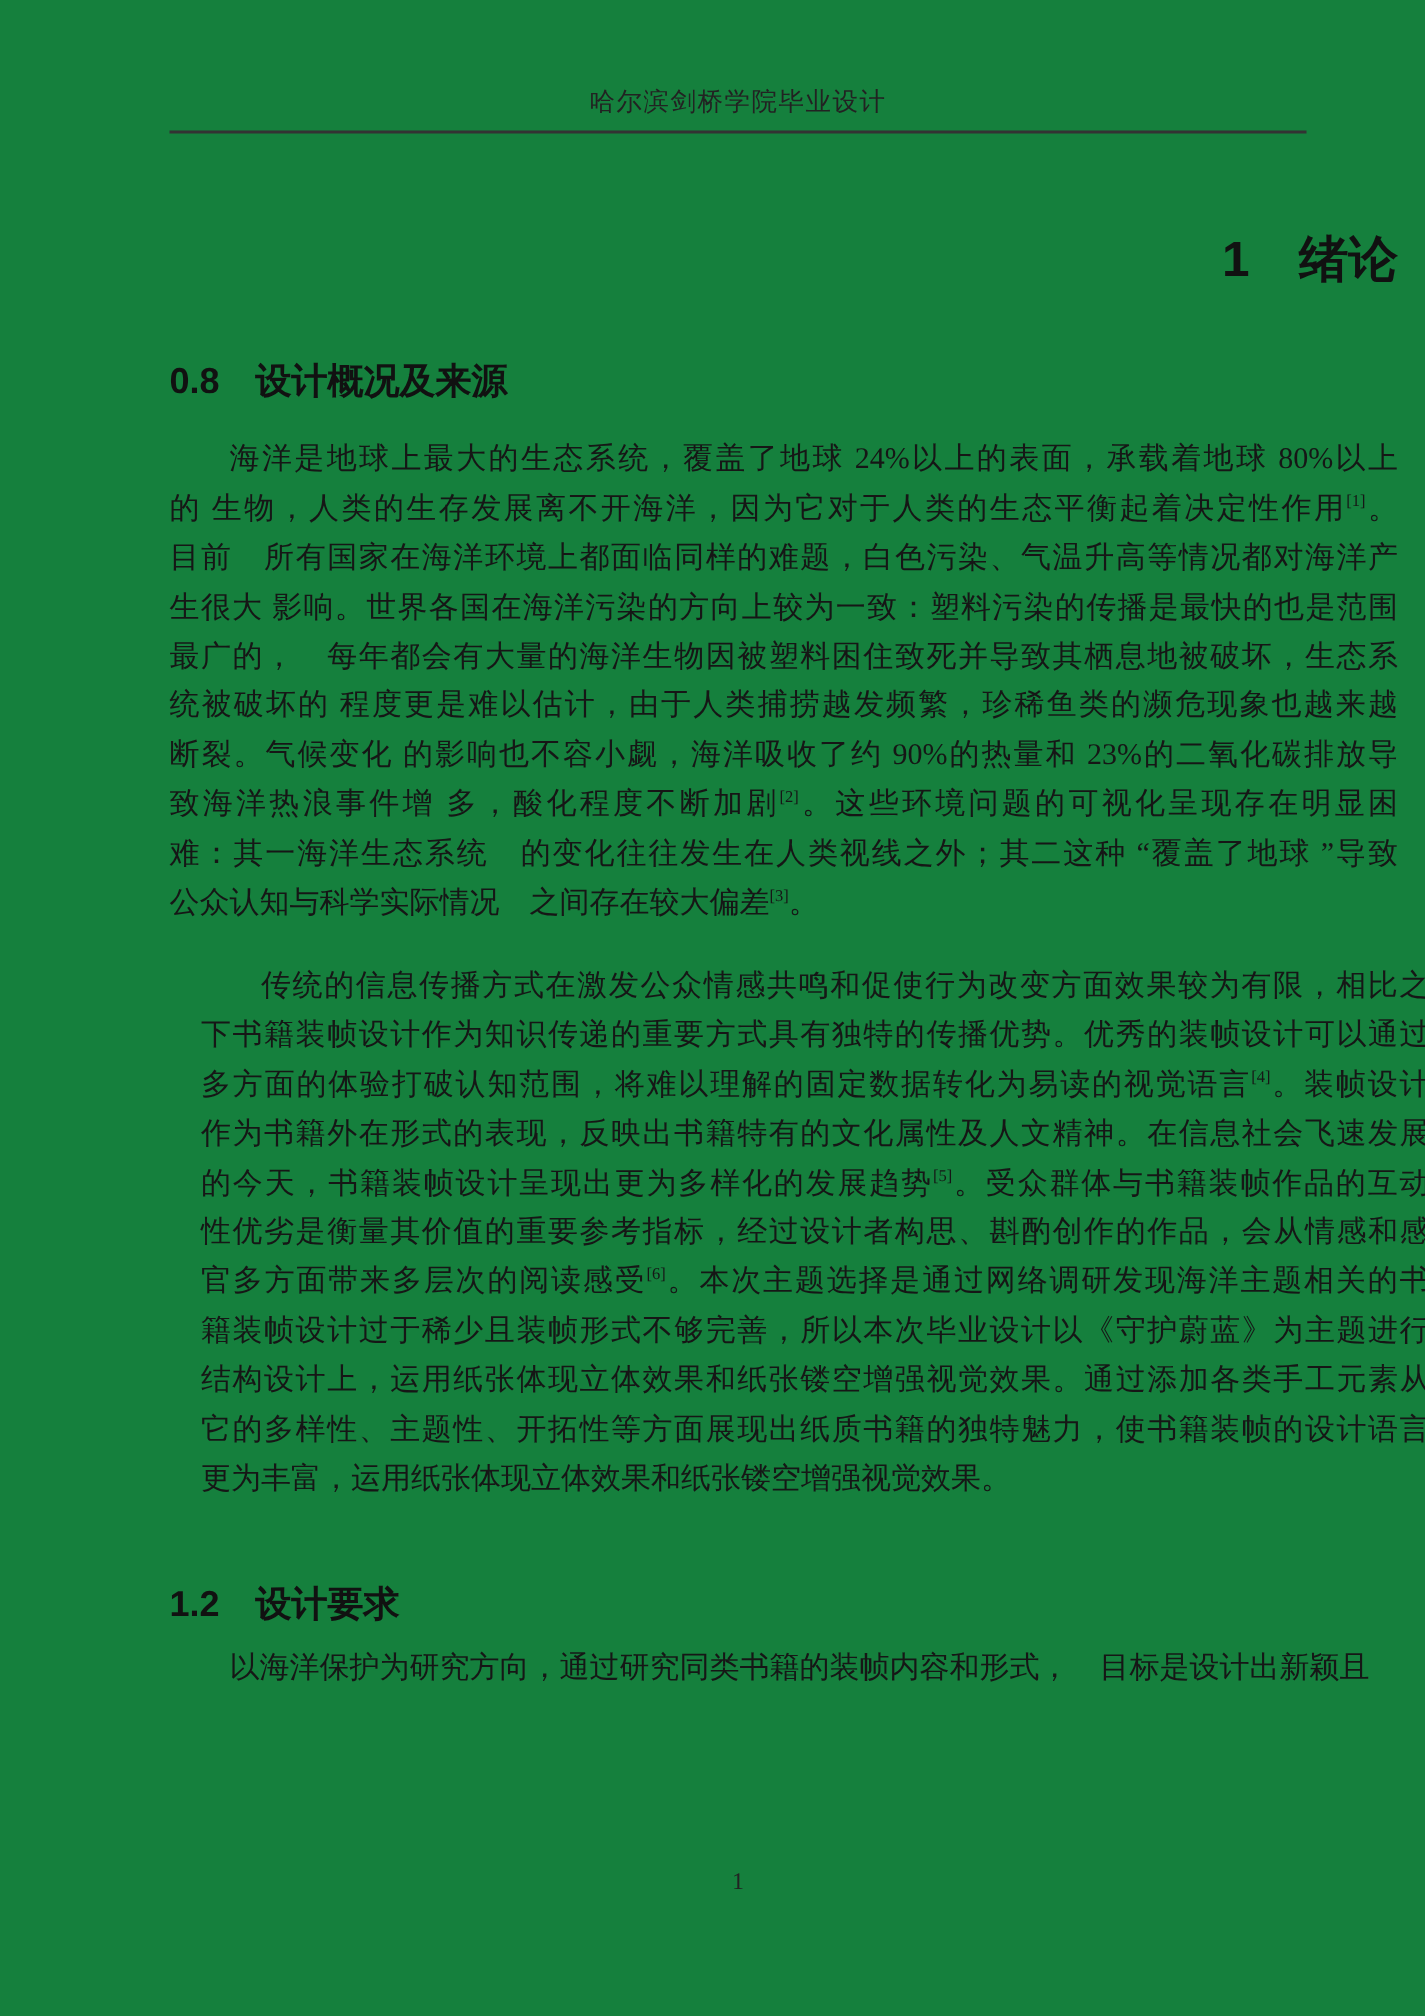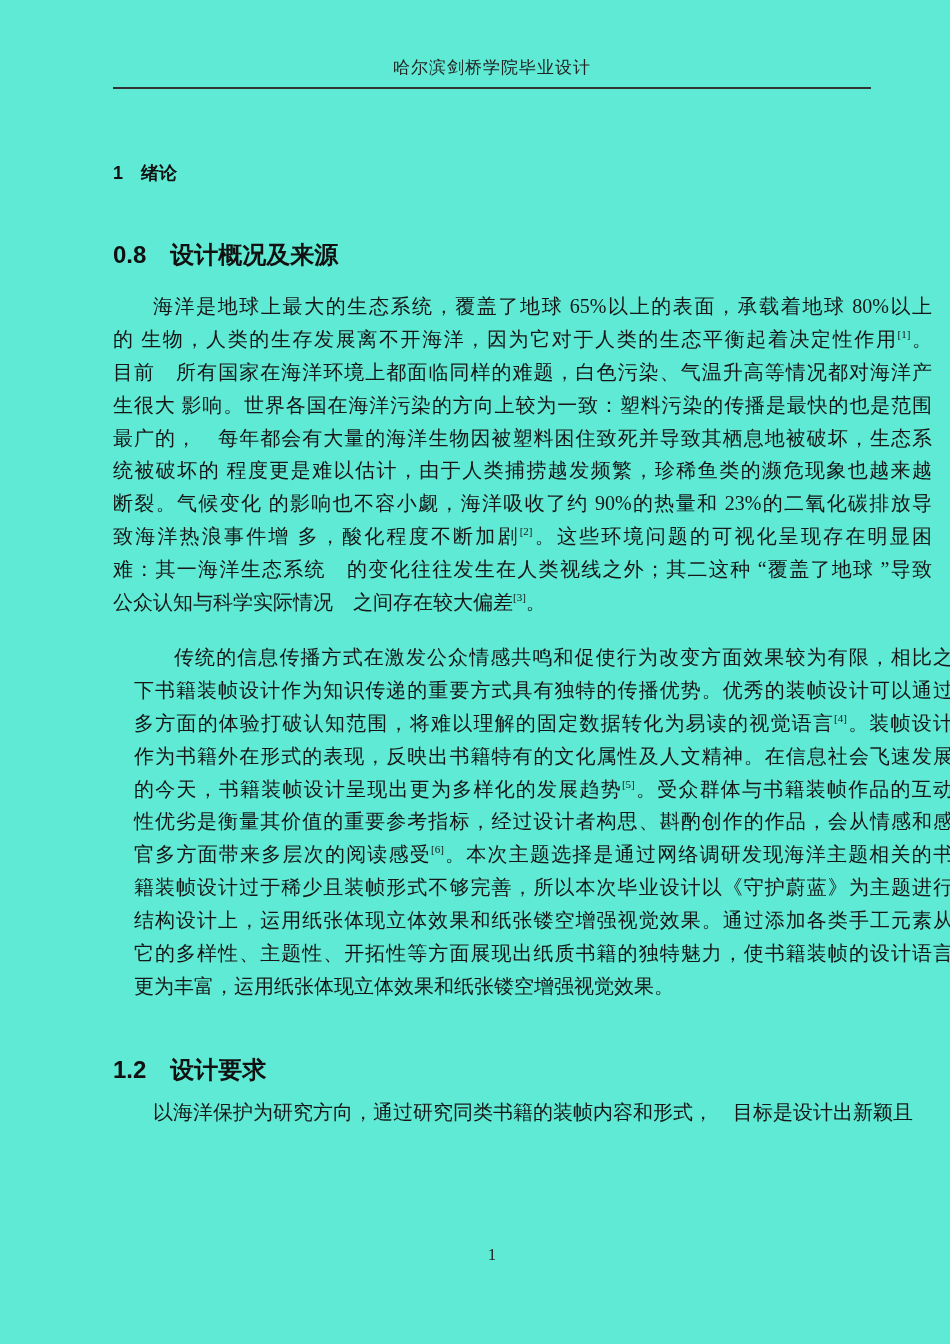--- a/index.html
+++ b/index.html
@@ -5,21 +5,21 @@
   html, body {
     margin: 0;
     padding: 0;
     background: #e8e8e8;
   }
   .page {
     position: relative;
     width: 950px;
     height: 1344px;
     margin: 0 auto;
-    background: #5eead4;
+    background: #15803d;
     color: #161616;
     font-family: "Liberation Serif", "DejaVu Serif", serif;
     overflow: hidden;
   }
   .page-header {
     position: absolute;
     top: 57px;
     left: 113px;
     width: 758px;
     text-align: center;
@@ -36,23 +36,24 @@
     height: 0;
     border-top: 2px solid #333333;
   }
   .chapter-title {
     position: absolute;
     top: 157px;
     left: 113px;
     width: 819px;
     font-family: "Liberation Sans", "DejaVu Sans", sans-serif;
     font-weight: bold;
-    font-size: 18px;
+    font-size: 33px;
     line-height: 32px;
     color: #111111;
+    text-align: right;
   }
   .section-title {
     position: absolute;
     left: 113px;
     width: 819px;
     font-family: "Liberation Sans", "DejaVu Sans", sans-serif;
     font-weight: bold;
     font-size: 24px;
     line-height: 30px;
     color: #111111;
@@ -104,21 +105,21 @@
 
   <div class="page-header">哈尔滨剑桥学院毕业设计</div>
 
   <div class="header-rule"></div>
 
   <div class="chapter-title">1　绪论</div>
 
   <div class="section-title s1">0.8　设计概况及来源</div>
 
   <div class="paragraph p1">
-      <div class="line first">海洋是地球上最大的生态系统，覆盖了地球 65%以上的表面，承载着地球 80%以上</div>
+      <div class="line first">海洋是地球上最大的生态系统，覆盖了地球 24%以上的表面，承载着地球 80%以上</div>
       <div class="line">的 生物，人类的生存发展离不开海洋，因为它对于人类的生态平衡起着决定性作用<sup>[1]</sup>。</div>
       <div class="line">目前　所有国家在海洋环境上都面临同样的难题，白色污染、气温升高等情况都对海洋产</div>
       <div class="line">生很大 影响。世界各国在海洋污染的方向上较为一致：塑料污染的传播是最快的也是范围</div>
       <div class="line">最广的，　每年都会有大量的海洋生物因被塑料困住致死并导致其栖息地被破坏，生态系</div>
       <div class="line">统被破坏的 程度更是难以估计，由于人类捕捞越发频繁，珍稀鱼类的濒危现象也越来越</div>
       <div class="line">断裂。气候变化 的影响也不容小觑，海洋吸收了约 90%的热量和 23%的二氧化碳排放导</div>
       <div class="line">致海洋热浪事件增 多，酸化程度不断加剧<sup>[2]</sup>。这些环境问题的可视化呈现存在明显困</div>
       <div class="line">难：其一海洋生态系统　的变化往往发生在人类视线之外；其二这种 “覆盖了地球 ”导致</div>
       <div class="line last">公众认知与科学实际情况　之间存在较大偏差<sup>[3]</sup>。</div>
     </div>

